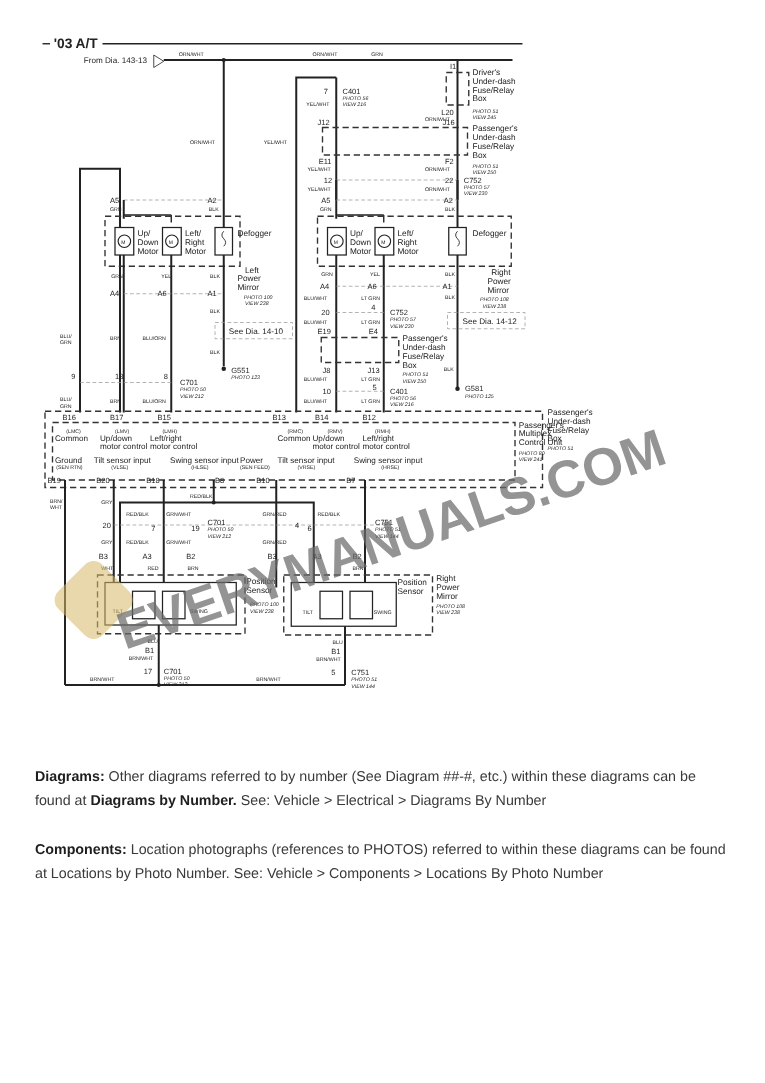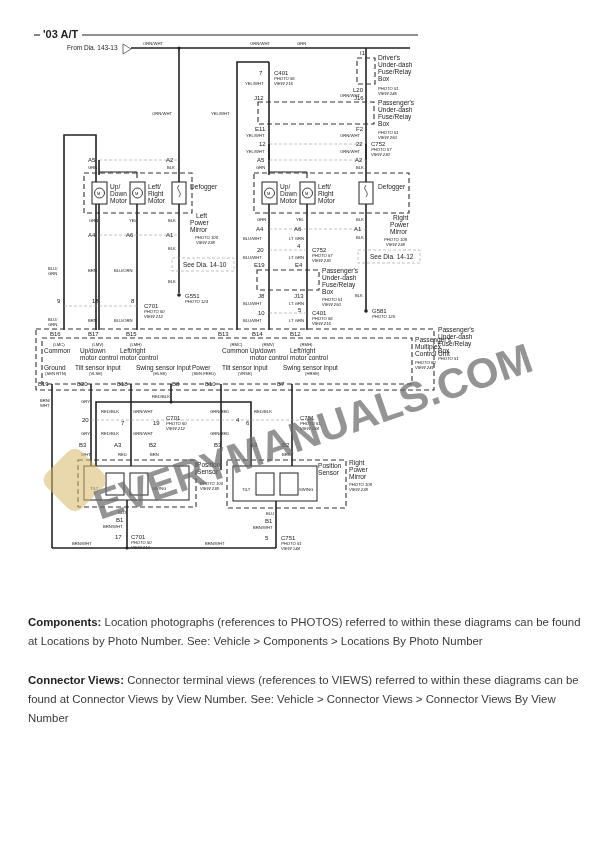--- a/index.html
+++ b/index.html
@@ -349,15 +349,15 @@
 </svg>
 
 <svg class="watermark" viewBox="0 0 612 570" xmlns="http://www.w3.org/2000/svg">
   <g transform="translate(65,480) rotate(-45)">
     <rect x="-18" y="-18" width="50" height="50" rx="10" fill="#d9b86a" opacity="0.55"></rect>
   </g>
   <text x="0" y="0" transform="translate(100,520) rotate(-19)" style="font-family:'Liberation Sans',sans-serif; font-weight:bold; font-size:42px; fill:#6b6b6b; opacity:0.72;">EVERYMANUALS.COM</text>
 </svg>
 
 <div class="notes">
+  <p class="note"><b>Diagrams:</b><span> Other diagrams referred to by number (See Diagram ##-#, etc.) within these diagrams can be found at </span><b>Diagrams by Number.</b><span> See: Vehicle &gt; Electrical &gt; Diagrams By Number</span></p>
   <p class="note"><b>Components:</b><span> Location photographs (references to PHOTOS) referred to within these diagrams can be found at Locations by Photo Number. See: Vehicle &gt; Components &gt; Locations By Photo Number</span></p>
-  <p class="note"><b>Connector Views:</b><span> Connector terminal views (references to VIEWS) referred to within these diagrams can be found at Connector Views by View Number. See: Vehicle &gt; Connector Views &gt; Connector Views By View Number</span></p>
 </div>
 
 </body></html>

